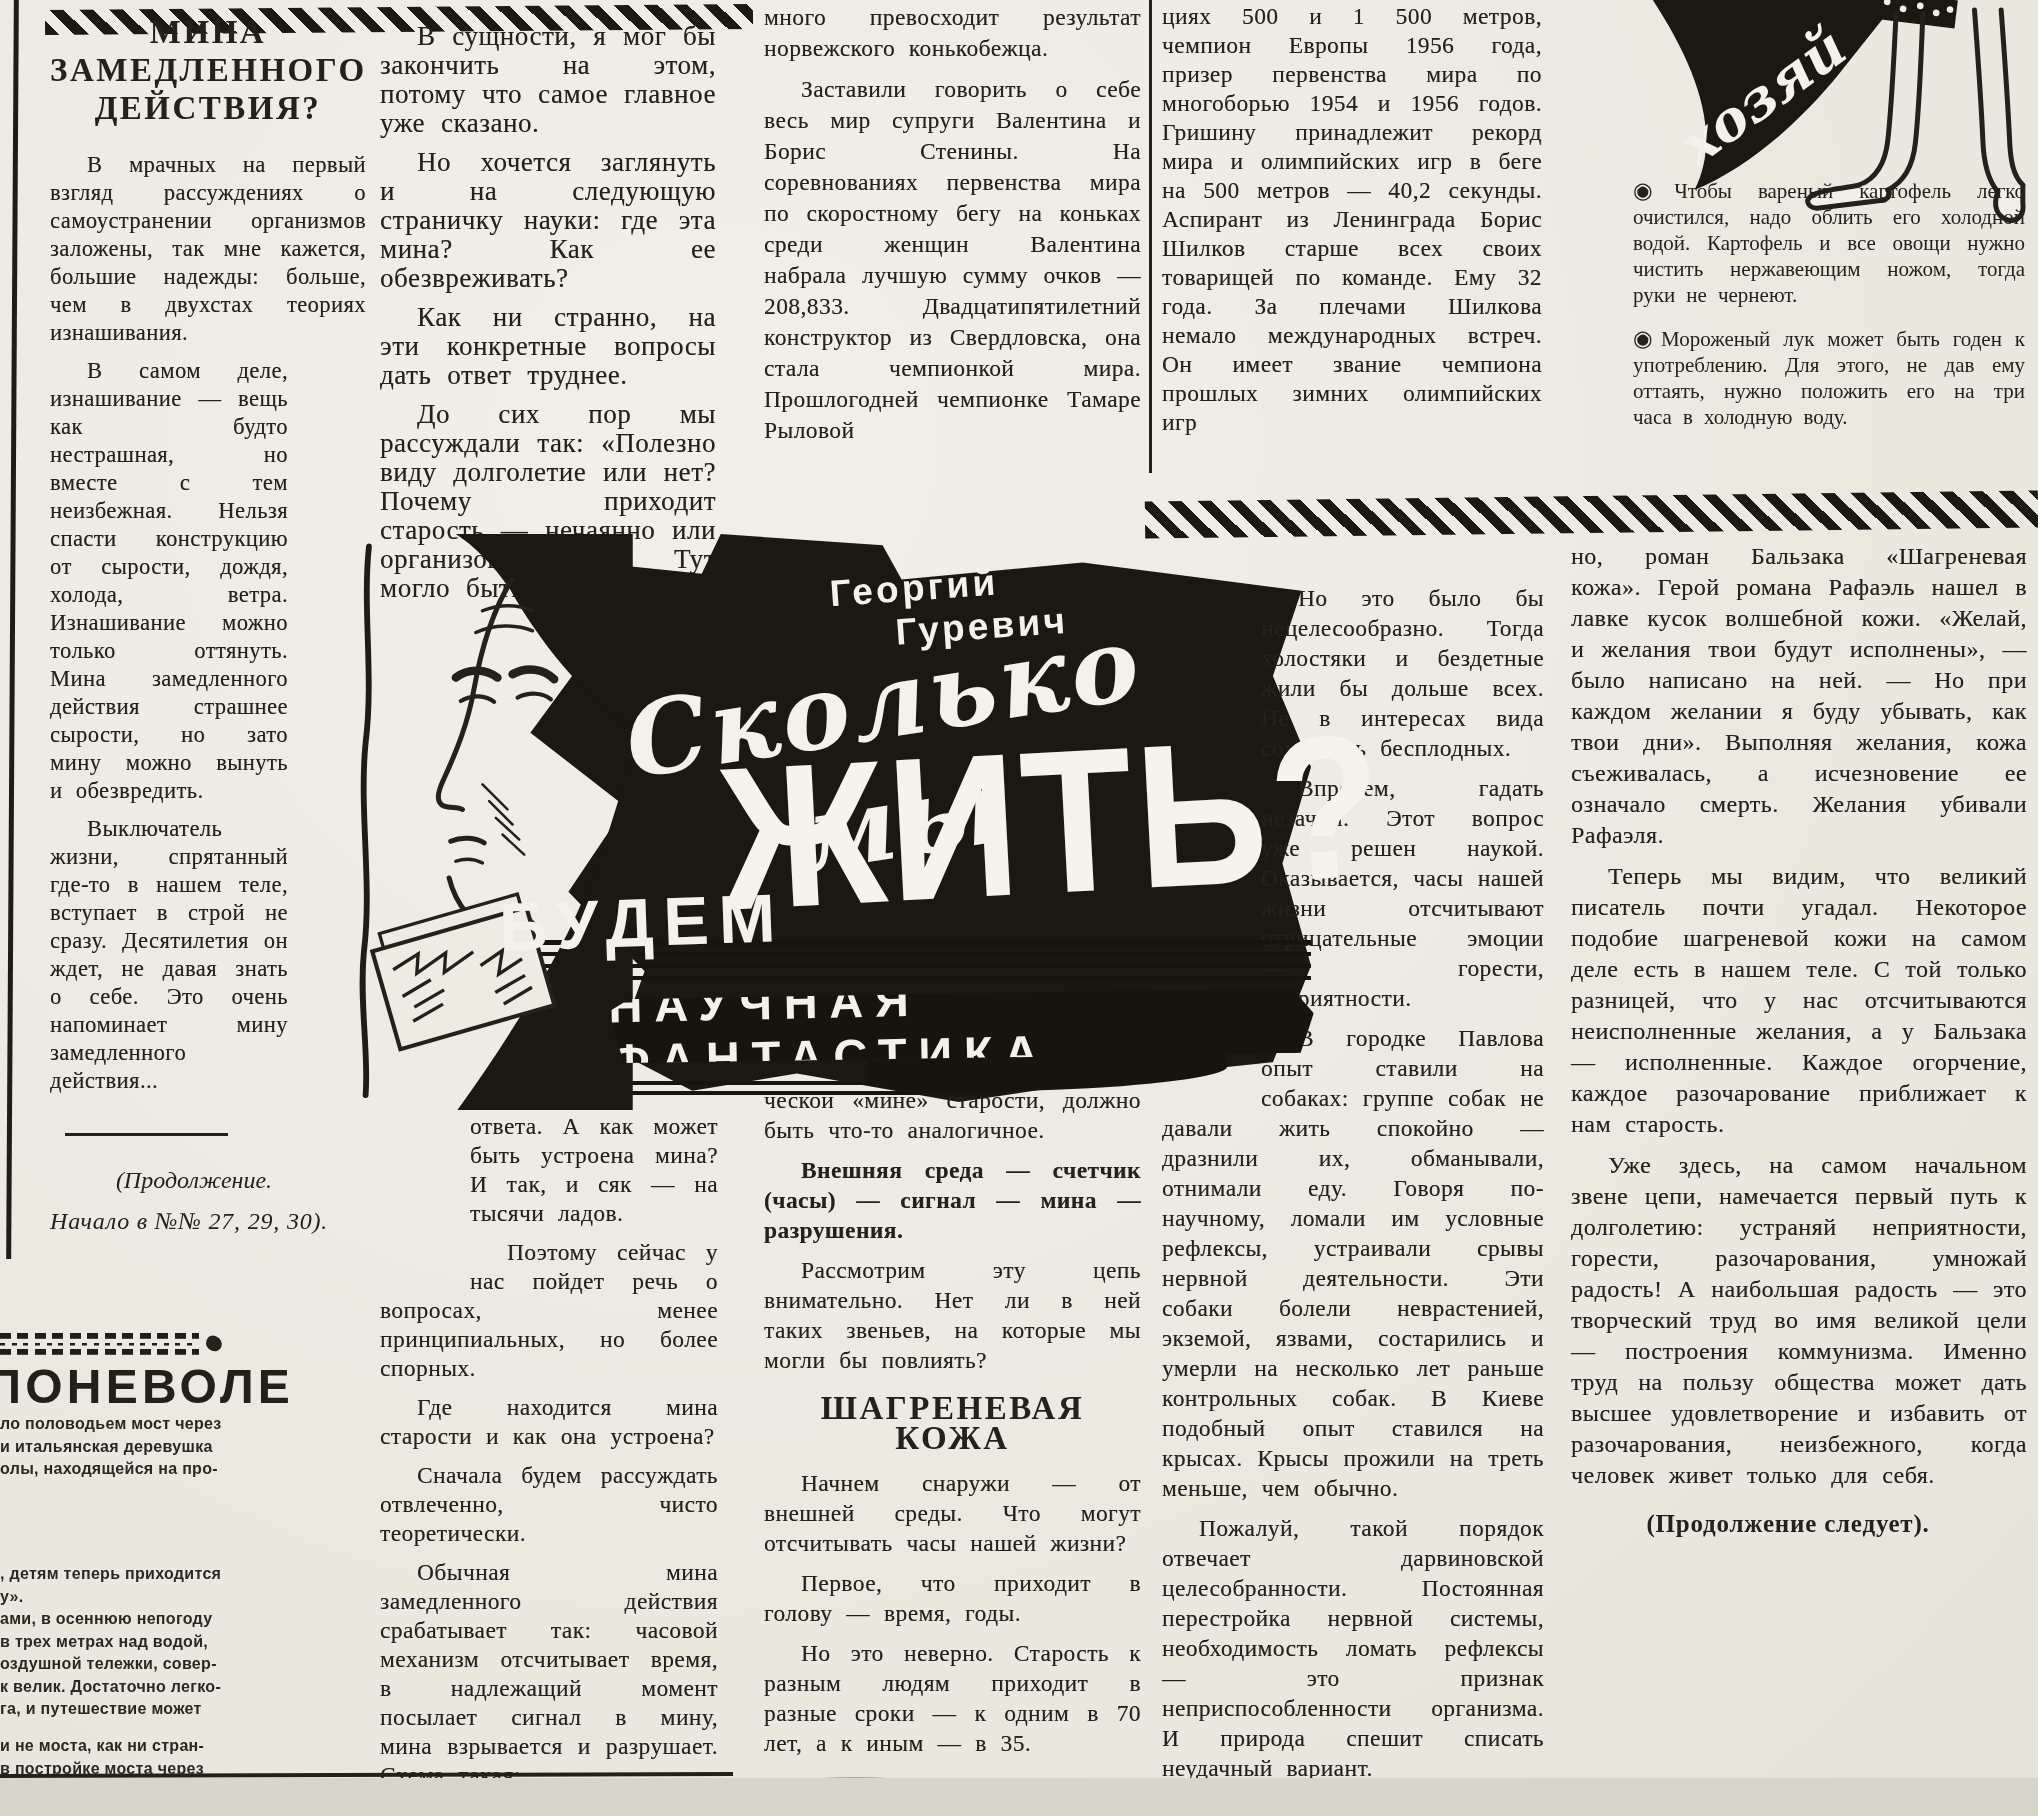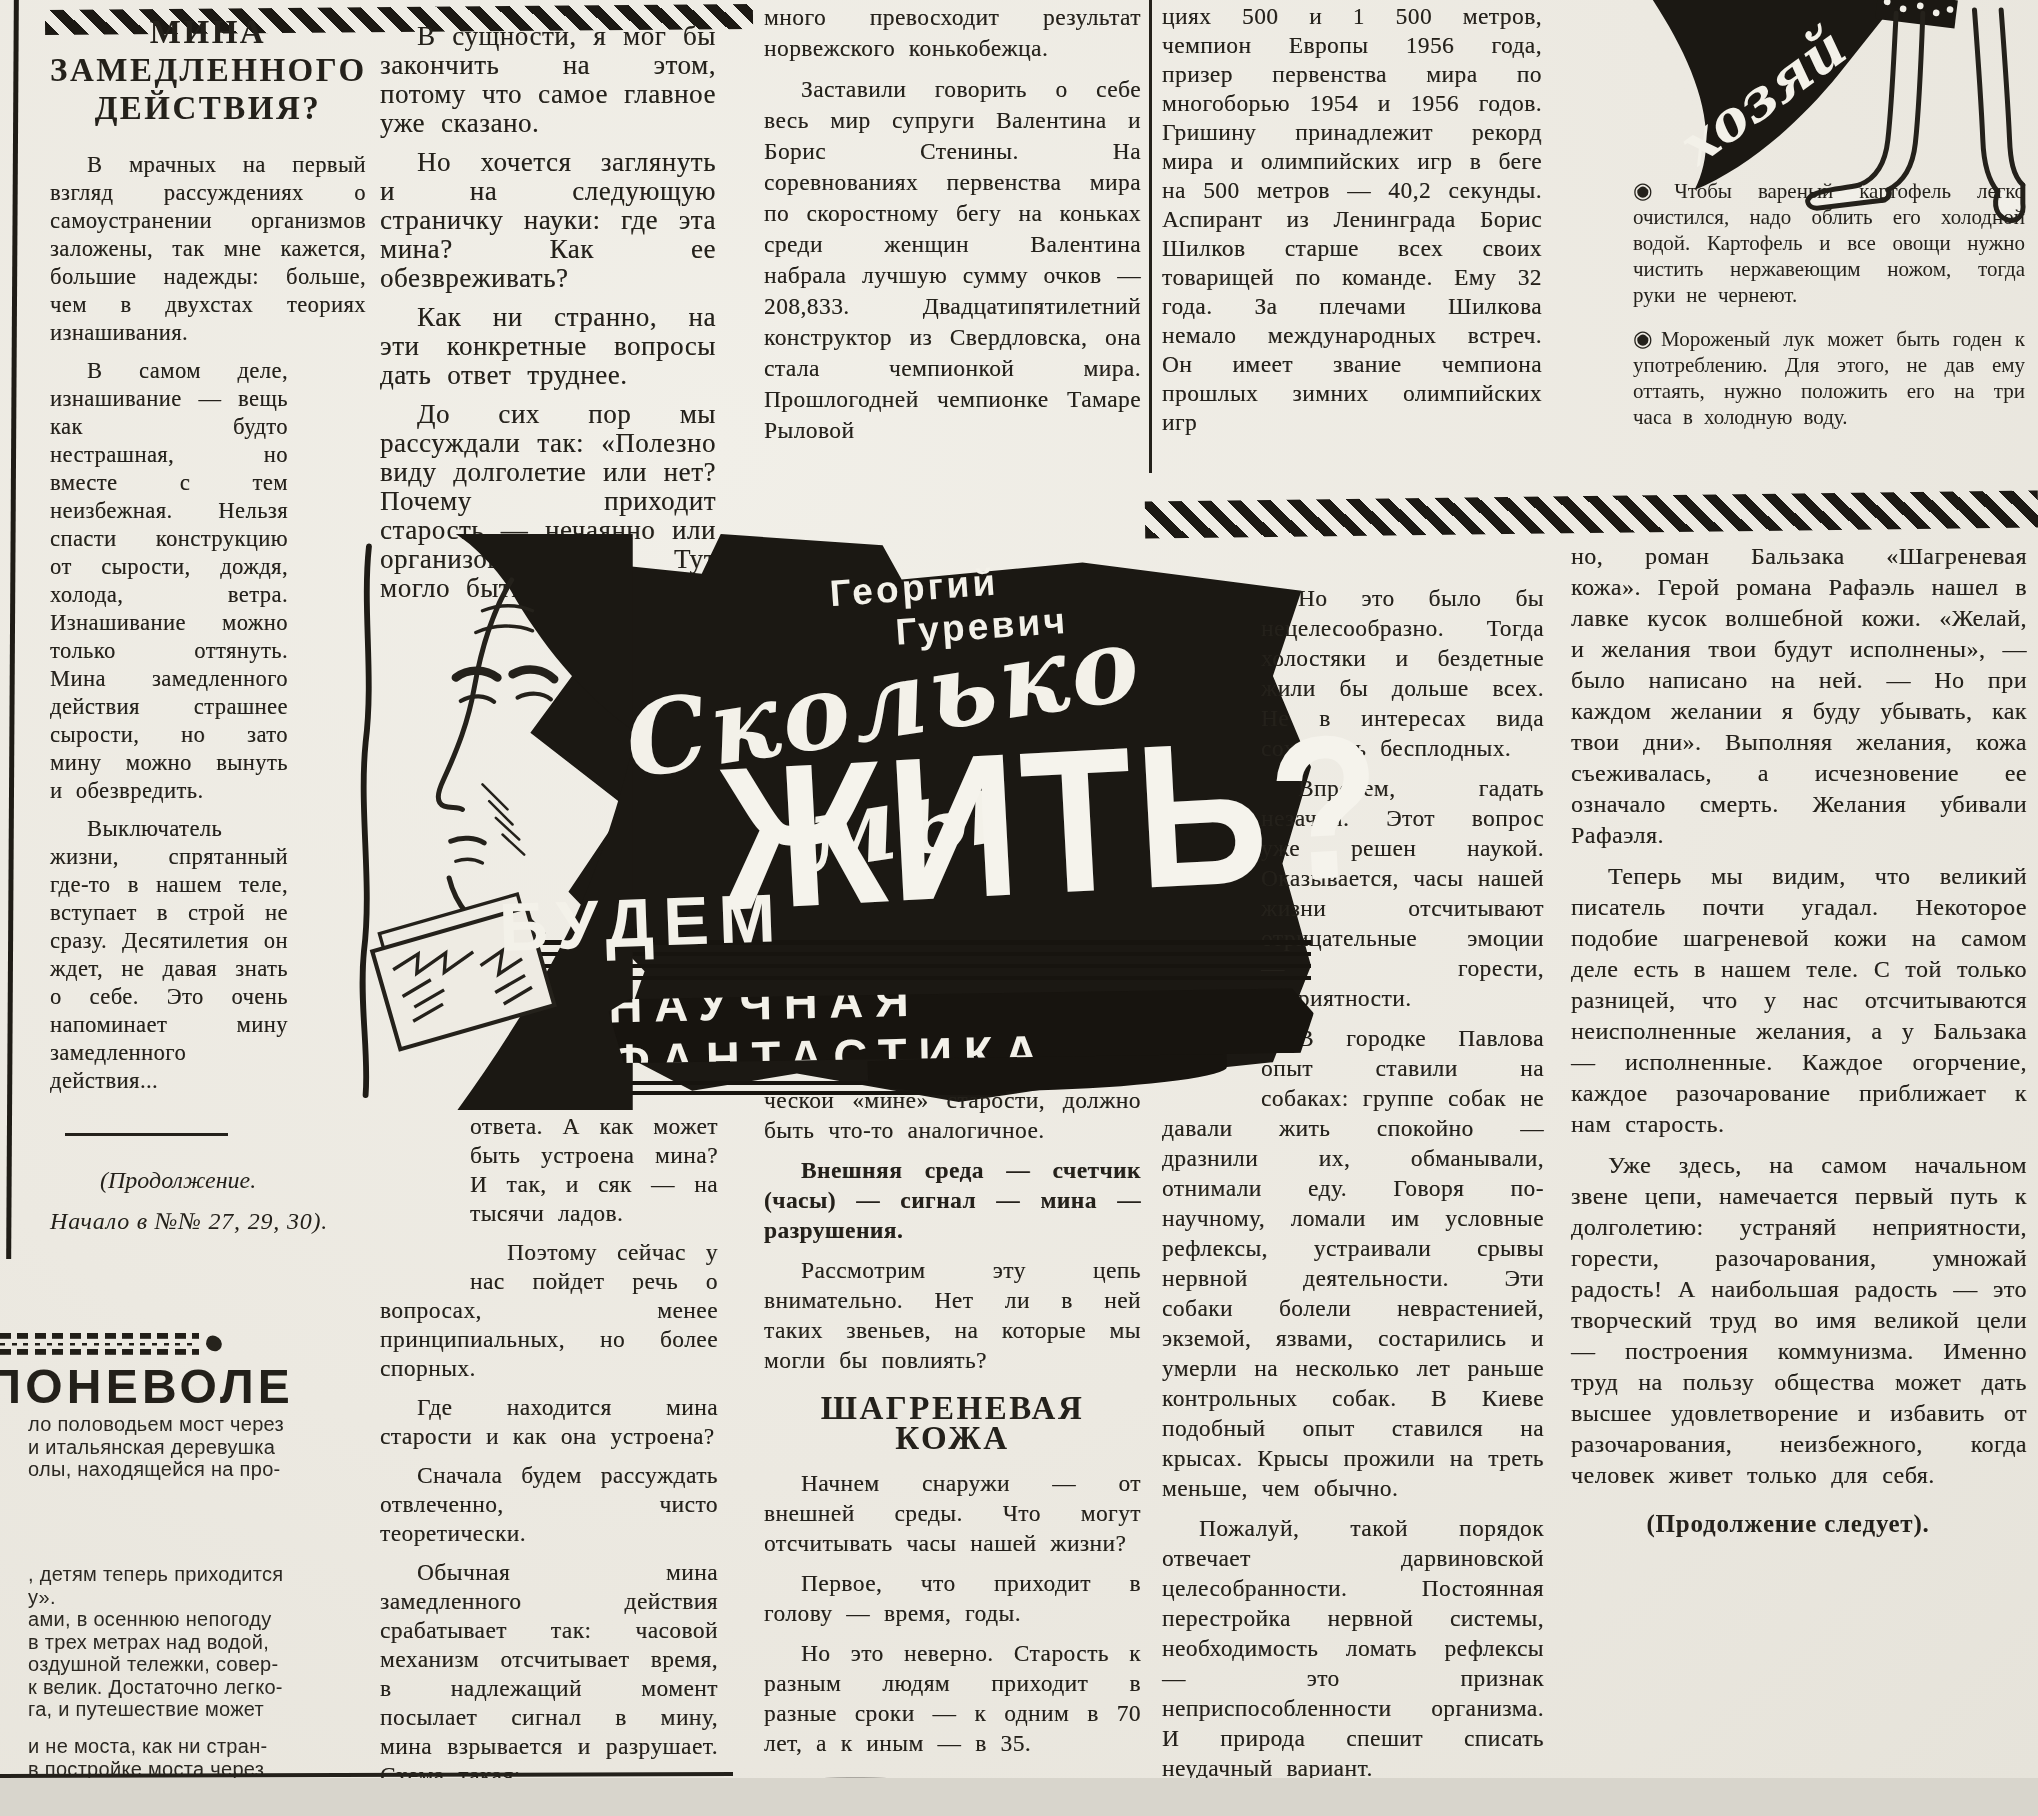--- a/index.html
+++ b/index.html
@@ -33,21 +33,21 @@
     word-spacing:.32em;letter-spacing:.02em;
     text-shadow:0.3px 0.3px 0.3px rgba(45,38,28,.45);}
   .bodytext p.noind{text-indent:0;}
   .bodytext p.b{font-weight:bold;}
   .fl-r{float:right;}
   .fl-l{float:left;}
   
   .col1{position:absolute;left:50px;top:13.4px;width:316px;font-size:22.5px;line-height:28px;}
   .col1 h2{margin:0 0 23.4px 0;text-align:center;font-size:33px;line-height:38px;letter-spacing:2.5px;font-weight:bold;}
   .col1 .sp1{width:78px;height:660px;margin-top:177px;}
-  .cont1{font-style:italic;font-size:24px;padding-left:50px;width:250px;}
+  .cont1{font-style:italic;font-size:24px;text-align:center;padding-left:50px;width:250px;}
   .cont2{font-style:italic;font-size:24px;margin-top:13.4px;width:284px;letter-spacing:0.8px;}
   
   .col2top{position:absolute;left:380px;top:22px;width:336px;font-size:27px;line-height:29px;}
   .col3top{position:absolute;left:764px;top:1.7px;width:377px;font-size:23.4px;line-height:31px;}
   .col4top{position:absolute;left:1162px;top:1.7px;width:380px;font-size:23.4px;line-height:29px;}
   
   .hoz-art{position:absolute;left:1621px;top:0;width:417px;height:250px;}
   .tips{position:absolute;left:1633px;top:178px;width:392px;font-size:21px;line-height:26px;}
   .tips p{margin:0 0 18.4px 0;text-align:justify;text-indent:0;word-spacing:.28em;}
   .tips .bullet{font-size:22.5px;letter-spacing:0;margin-right:6.7px;}
@@ -86,22 +86,22 @@
   .col3bot{position:absolute;left:764px;top:1085px;width:377px;font-size:23.4px;line-height:30px;}
   .col3bot h3{margin:18.4px 0 15px 0;text-align:center;font-size:33px;letter-spacing:2.5px;font-weight:bold;}
   .col4bot{position:absolute;left:1162px;top:573px;width:382px;font-size:23.4px;line-height:30px;}
   .col4bot .sp3{width:99px;height:511px;}
   .col5{position:absolute;left:1571px;top:541px;width:456px;font-size:24px;line-height:31px;}
   .fin{margin-top:16.7px;font-weight:bold;font-size:25px;text-align:center;padding-right:22px;letter-spacing:0.8px;}
   
   .ponevole-title{position:absolute;left:-13.4px;top:1359px;
     font-family:"Liberation Sans","DejaVu Sans",sans-serif;font-weight:bold;
     font-size:48px;letter-spacing:4.2px;color:#23201a;}
-  .pv{position:absolute;font-family:"Liberation Sans","DejaVu Sans",sans-serif;font-weight:normal;
-    font-size:20px;line-height:22.5px;color:#2b2822;letter-spacing:0.3px;width:276px;padding-left:28px;}
+  .pv{position:absolute;font-family:"Liberation Sans","DejaVu Sans",sans-serif;font-weight:bold;
+    font-size:16px;line-height:22.5px;color:#2b2822;letter-spacing:0.3px;width:276px;}
   .pv div{white-space:nowrap;}
   .pv1{left:0;top:1413px;}
   .pv2{left:0;top:1563px;}
   .pv3{left:0;top:1735px;}
 </style>
 </head>
 <body>
 
 <div class="page">
 

